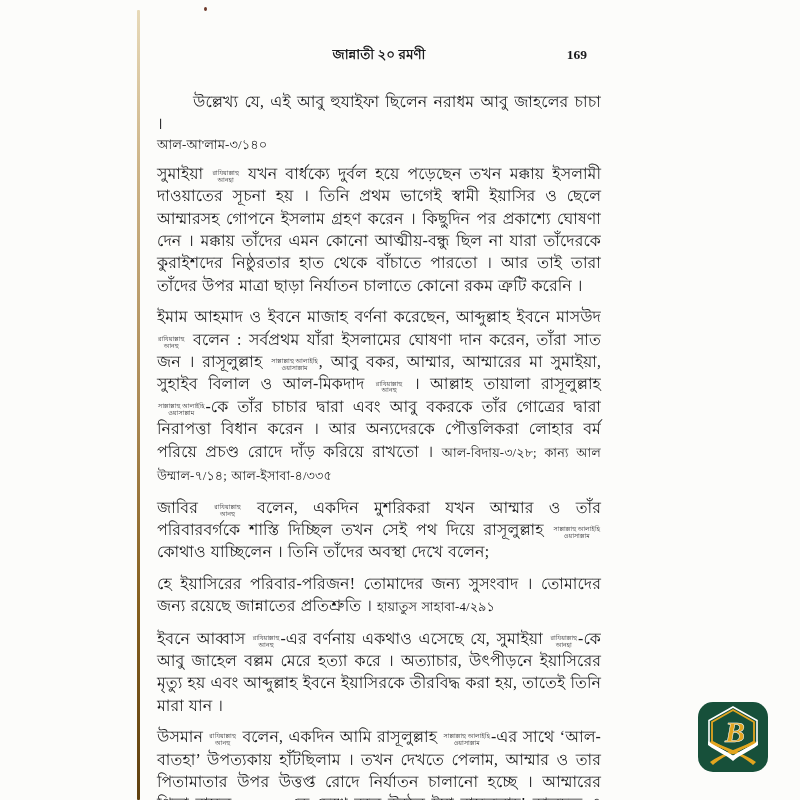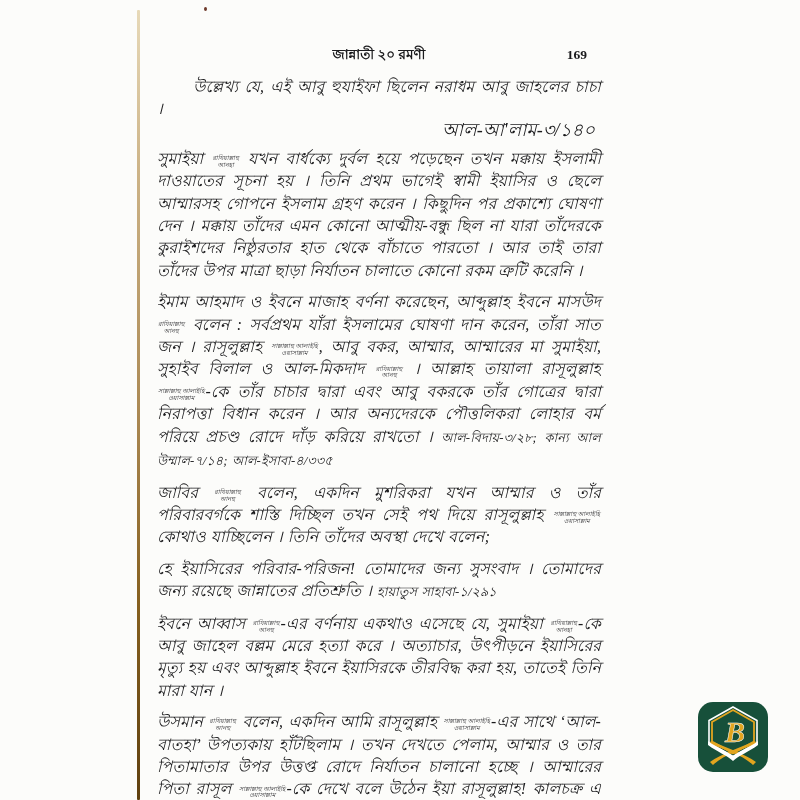--- a/index.html
+++ b/index.html
@@ -41,40 +41,39 @@
   .page-content {
     position: absolute;
     left: 157px;
     top: 46px;
     width: 444px;
   }
   .header-row {
     position: relative;
     font-size: 13.5px;
     line-height: 17px;
-    margin-bottom: 13px;
+    margin-bottom: 28px;
     font-weight: bold;
   }
   .header-title {
     text-align: center;
   }
   .page-number {
     position: absolute;
     right: 14px;
     top: 0;
   }
   .page-body { }
   .para {
     font-size: 15.8px;
     line-height: 22.4px;
     text-align: justify;
     margin: 0 0 9px 0;
     letter-spacing: 0.1px;
     word-spacing: 1px;
-    font-style: italic;
   }
   .para.indent {
     text-indent: 36px;
   }
   .honorific {
     display: inline-block;
     vertical-align: -3px;
     font-size: 6.3px;
     line-height: 6.8px;
     text-align: center;
@@ -84,22 +83,22 @@
     word-spacing: 0;
   }
   .honorific .hline {
     display: block;
     white-space: nowrap;
   }
   .ref {
     font-size: 12.8px;
   }
   .ref-line {
-    text-align: right;
-    font-size: 18px;
+    text-align: left;
+    font-size: 13px;
     line-height: 18px;
     padding-right: 6px;
     text-indent: 0;
   }
   .publisher-logo {
     position: absolute;
     left: 697px;
     top: 701px;
     width: 72px;
     height: 72px;
@@ -114,21 +113,21 @@
 <div class="page-content">
   <div class="header-row">
     <div class="header-title">জান্নাতী ২০ রমণী</div>
     <div class="page-number">169</div>
   </div>
   <div class="page-body">
       <p class="para indent"><span>উল্লেখ্য যে, এই আবু হুযাইফা ছিলেন নরাধম আবু জাহলের চাচা ।</span><span class="ref-line" style="display: block;">আল-আ'লাম-৩/১৪০</span></p>
       <p class="para"><span>সুমাইয়া </span><span class="honorific"><span class="hline">রাযিয়াল্লাহু</span><span class="hline">আনহা</span></span><span> যখন বার্ধক্যে দুর্বল হয়ে পড়েছেন তখন মক্কায় ইসলামী দাওয়াতের সূচনা হয় । তিনি প্রথম ভাগেই স্বামী ইয়াসির ও ছেলে আম্মারসহ গোপনে ইসলাম গ্রহণ করেন । কিছুদিন পর প্রকাশ্যে ঘোষণা দেন । মক্কায় তাঁদের এমন কোনো আত্মীয়-বন্ধু ছিল না যারা তাঁদেরকে কুরাইশদের নিষ্ঠুরতার হাত থেকে বাঁচাতে পারতো । আর তাই তারা তাঁদের উপর মাত্রা ছাড়া নির্যাতন চালাতে কোনো রকম ত্রুটি করেনি ।</span></p>
       <p class="para"><span>ইমাম আহমাদ ও ইবনে মাজাহ বর্ণনা করেছেন, আব্দুল্লাহ ইবনে মাসউদ </span><span class="honorific"><span class="hline">রাযিয়াল্লাহু</span><span class="hline">আনহু</span></span><span> বলেন : সর্বপ্রথম যাঁরা ইসলামের ঘোষণা দান করেন, তাঁরা সাত জন । রাসূলুল্লাহ </span><span class="honorific"><span class="hline">সাল্লাল্লাহু আলাইহি</span><span class="hline">ওয়াসাল্লাম</span></span><span>, আবু বকর, আম্মার, আম্মারের মা সুমাইয়া, সুহাইব বিলাল ও আল-মিকদাদ </span><span class="honorific"><span class="hline">রাযিয়াল্লাহু</span><span class="hline">আনহু</span></span><span> । আল্লাহ তায়ালা রাসূলুল্লাহ </span><span class="honorific"><span class="hline">সাল্লাল্লাহু আলাইহি</span><span class="hline">ওয়াসাল্লাম</span></span><span>-কে তাঁর চাচার দ্বারা এবং আবু বকরকে তাঁর গোত্রের দ্বারা নিরাপত্তা বিধান করেন । আর অন্যদেরকে পৌত্তলিকরা লোহার বর্ম পরিয়ে প্রচণ্ড রোদে দাঁড় করিয়ে রাখতো । </span><span class="ref">আল-বিদায়-৩/২৮; কান্য আল উম্মাল-৭/১৪; আল-ইসাবা-৪/৩৩৫</span></p>
       <p class="para"><span>জাবির </span><span class="honorific"><span class="hline">রাযিয়াল্লাহু</span><span class="hline">আনহু</span></span><span> বলেন, একদিন মুশরিকরা যখন আম্মার ও তাঁর পরিবারবর্গকে শাস্তি দিচ্ছিল তখন সেই পথ দিয়ে রাসূলুল্লাহ </span><span class="honorific"><span class="hline">সাল্লাল্লাহু আলাইহি</span><span class="hline">ওয়াসাল্লাম</span></span><span> কোথাও যাচ্ছিলেন । তিনি তাঁদের অবস্থা দেখে বলেন;</span></p>
-      <p class="para"><span>হে ইয়াসিরের পরিবার-পরিজন! তোমাদের জন্য সুসংবাদ । তোমাদের জন্য রয়েছে জান্নাতের প্রতিশ্রুতি । </span><span class="ref">হায়াতুস সাহাবা-১/২৯১</span></p>
+      <p class="para"><span>হে ইয়াসিরের পরিবার-পরিজন! তোমাদের জন্য সুসংবাদ । তোমাদের জন্য রয়েছে জান্নাতের প্রতিশ্রুতি । </span><span class="ref">হায়াতুস সাহাবা-4/২৯১</span></p>
       <p class="para"><span>ইবনে আব্বাস </span><span class="honorific"><span class="hline">রাযিয়াল্লাহু</span><span class="hline">আনহু</span></span><span>-এর বর্ণনায় একথাও এসেছে যে, সুমাইয়া </span><span class="honorific"><span class="hline">রাযিয়াল্লাহু</span><span class="hline">আনহা</span></span><span>-কে আবু জাহেল বল্লম মেরে হত্যা করে । অত্যাচার, উৎপীড়নে ইয়াসিরের মৃত্যু হয় এবং আব্দুল্লাহ ইবনে ইয়াসিরকে তীরবিদ্ধ করা হয়, তাতেই তিনি মারা যান ।</span></p>
       <p class="para"><span>উসমান </span><span class="honorific"><span class="hline">রাযিয়াল্লাহু</span><span class="hline">আনহু</span></span><span> বলেন, একদিন আমি রাসূলুল্লাহ </span><span class="honorific"><span class="hline">সাল্লাল্লাহু আলাইহি</span><span class="hline">ওয়াসাল্লাম</span></span><span>-এর সাথে ‘আল-বাতহা’ উপত্যকায় হাঁটছিলাম । তখন দেখতে পেলাম, আম্মার ও তার পিতামাতার উপর উত্তপ্ত রোদে নির্যাতন চালানো হচ্ছে । আম্মারের পিতা রাসূল </span><span class="honorific"><span class="hline">সাল্লাল্লাহু আলাইহি</span><span class="hline">ওয়াসাল্লাম</span></span><span>-কে দেখে বলে উঠেন ইয়া রাসূলুল্লাহ! কালচক্র এ রকম? রাসূল </span></p>
     </div>
 </div>
 
 <svg class="publisher-logo" viewBox="0 0 72 72">
   <rect x="1" y="1" width="70" height="70" rx="15" fill="#17503a"></rect>
 
   <path d="M36 6 L60 19.5 L60 42 L36 55.5 L12 42 L12 19.5 Z" fill="none" stroke-width="1.6" stroke="#ffffff"></path>
 

